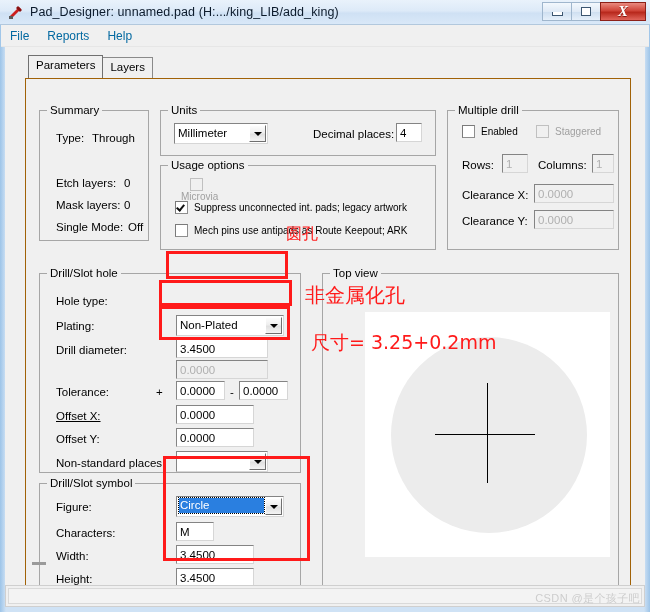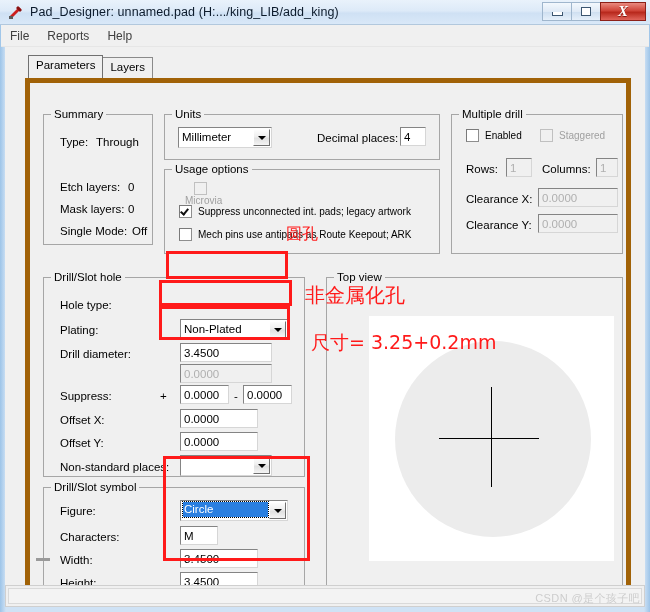--- a/index.html
+++ b/index.html
@@ -56,21 +56,21 @@
   .glyph-close { font-family: "Liberation Serif", serif; font-style: italic; font-size: 15px; text-shadow: 0 1px 0 #7d1a12;}
 
   
   .menubar {
     position: absolute; left: 1px; top: 25px; width: 648px; height: 22px;
     background: #f0f0f0;
     display: flex; align-items: center;
     border-bottom: 1px solid #e6e6e6;
   }
   .menuitem {
-    padding: 9px 9px; font-size: 12px; color: #404040; cursor: default;
+    padding: 9px 9px; font-size: 12px; color: #0369a1; cursor: default;
   }
 
   
   .client {
     position: absolute; left: 5px; top: 47px; width: 640px; height: 560px;
     background: #f0f0f0;
   }
 
   .tabstrip { position: absolute; left: 23px; top: 10px; height: 21px; display: flex; align-items: flex-end; }
   .tab {
@@ -80,21 +80,21 @@
     margin-right: -1px;
   }
   .tab.active {
     background: #f0f0f0;
     height: 23px;
     position: relative; z-index: 3;
     border-color: #707070;
   }
   .tabpage {
     position: absolute; left: 20px; top: 31px; width: 606px; height: 518px;
-    border: 5px solid #a16207;
+    border: 1px solid #a16207;
     background: #f0f0f0;
   }
 
   
   .grp {
     position: absolute;
     border: 1px solid #a6a6a6;
     background: transparent;
   }
   .grp > .cap {
@@ -346,27 +346,27 @@
           <div class="val">Non-Plated</div>
           <div class="arrow">
               <div class="tri-down"></div>
             </div>
         </div>
 
         <div class="lbl" style="left:16px; top:70px;">Drill diameter:</div>
         <div class="txt" style="left:136px; top:65px; width:92px;">3.4500</div>
         <div class="txt dis" style="left:136px; top:86px; width:92px;">0.0000</div>
 
-        <div class="lbl" style="left:16px; top:112px;">Suppress:</div>
+        <div class="lbl" style="left:16px; top:112px;">Tolerance:</div>
         <div class="lbl" style="left:116px; top:112px;">+</div>
         <div class="txt" style="left:136px; top:107px; width:49px;">0.0000</div>
         <div class="lbl" style="left:190px; top:112px;">-</div>
         <div class="txt" style="left:199px; top:107px; width:49px;">0.0000</div>
 
-        <div class="lbl" style="left:16px; top:136px;">Offset X:</div>
+        <div class="lbl" style="left:16px; top:136px;text-decoration:underline;">Offset X:</div>
         <div class="txt" style="left:136px; top:131px; width:78px;">0.0000</div>
 
         <div class="lbl" style="left:16px; top:159px;">Offset Y:</div>
         <div class="txt" style="left:136px; top:154px; width:78px;">0.0000</div>
 
         <div class="lbl" style="left:16px; top:183px;">Non-standard places:</div>
         <div class="combo" style="left:136px; top:177px; width:92px;">
           <div class="val"></div>
           <div class="arrow">
               <div class="tri-down"></div>

